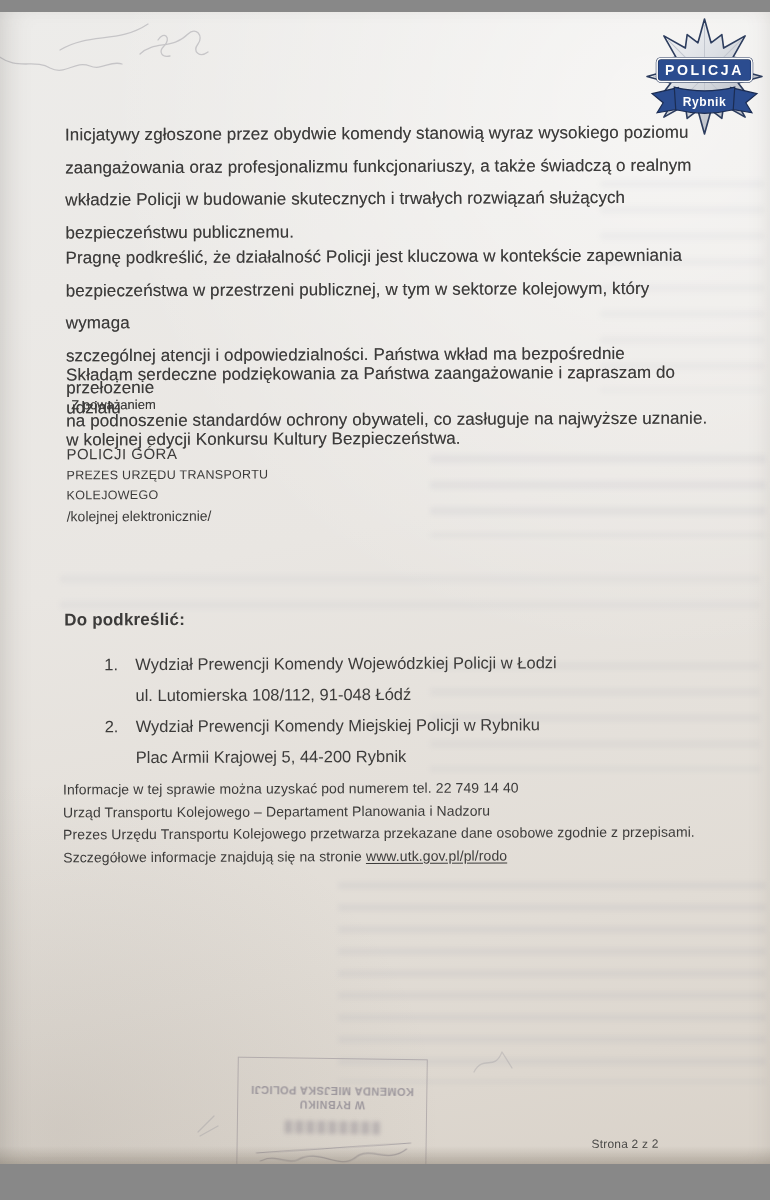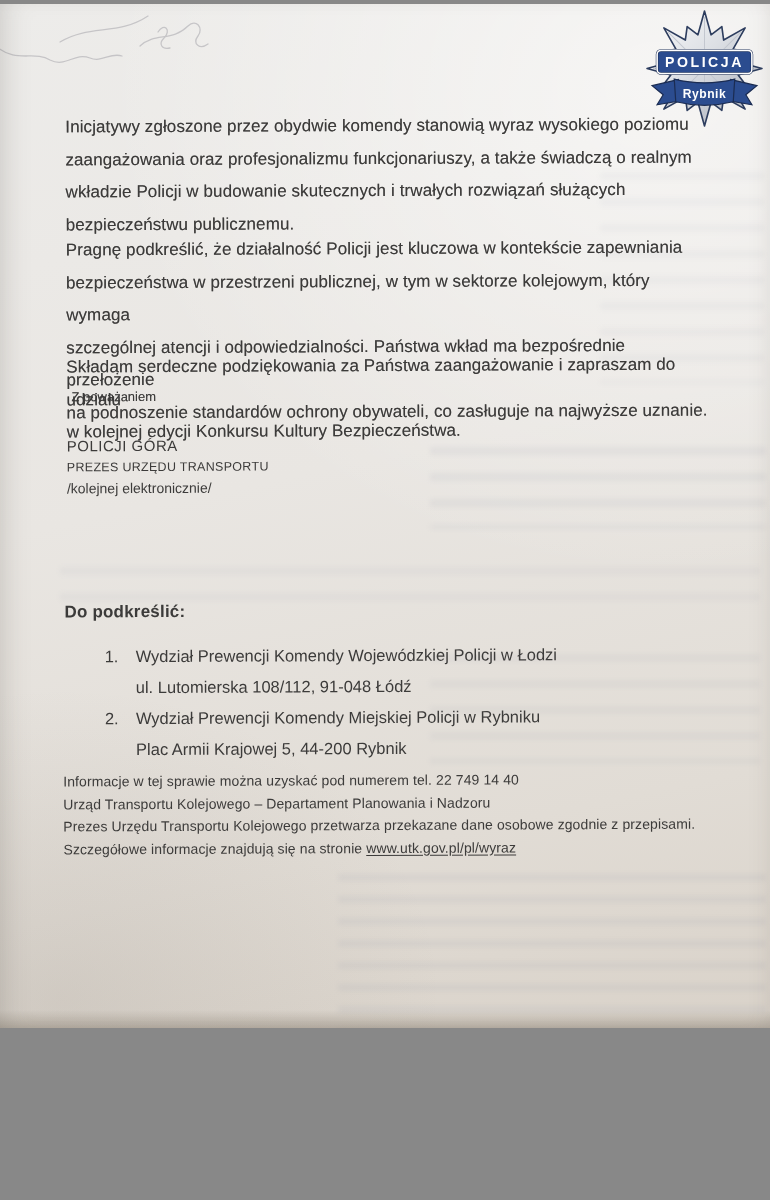--- a/index.html
+++ b/index.html
@@ -1,19 +1,19 @@
 <!DOCTYPE html>
 <html lang="pl"><head>
 <meta charset="utf-8">
 <style>
   html,body{margin:0;padding:0;background:#888;}
   .paper{
     position:relative;
-    width:770px;height:1024px;
-    margin:4px auto;
+    width:770px;height:1152px;
+    margin:12px auto;
     overflow:hidden;
     font-family:"Liberation Sans", sans-serif;
     color:#3c3b3a;
     background:
       radial-gradient(120% 80% at 85% 8%, rgba(255,255,255,.55), rgba(255,255,255,0) 60%),
       radial-gradient(90% 55% at 8% 97%, rgba(120,110,100,.14), rgba(120,110,100,0) 55%),
       linear-gradient(168deg,#edecea 0%,#e9e6e2 45%,#e1dcd5 78%,#d9d2c9 100%);
   }
   .paper::after{
     content:"";position:absolute;inset:0;pointer-events:none;
@@ -137,20 +137,21 @@
 bezpieczeństwa w przestrzeni publicznej, w tym w sektorze kolejowym, który wymaga
 szczególnej atencji i odpowiedzialności. Państwa wkład ma bezpośrednie przełożenie
 na podnoszenie standardów ochrony obywateli, co zasługuje na najwyższe uznanie.</p>
     <p class="para" id="p3">Składam serdeczne podziękowania za Państwa zaangażowanie i zapraszam do udziału
 w kolejnej edycji Konkursu Kultury Bezpieczeństwa.</p>
     <div class="closing">Z poważaniem</div>
 
     <div class="sig">
       <div class="name">POLICJI GÓRA</div>
       <div class="title">PREZES URZĘDU TRANSPORTU</div>
+      <div class="title">KOLEJOWEGO</div>
       <div class="note">/kolejnej elektronicznie/</div>
     </div>
 
     <div class="cc-head">Do podkreślić:</div>
     <div class="cc-list">
       <div class="cc-item">
         <span class="num">1.</span>
         <div class="cc-lines">Wydział Prewencji Komendy Wojewódzkiej Policji w Łodzi
 ul. Lutomierska 108/112, 91-048 Łódź</div>
       </div>
@@ -158,21 +159,21 @@
         <span class="num">2.</span>
         <div class="cc-lines">Wydział Prewencji Komendy Miejskiej Policji w Rybniku
 Plac Armii Krajowej 5, 44-200 Rybnik</div>
       </div>
     </div>
 
     <div class="info">
       <div>Informacje w tej sprawie można uzyskać pod numerem tel. 22 749 14 40</div>
       <div>Urząd Transportu Kolejowego – Departament Planowania i Nadzoru</div>
       <div>Prezes Urzędu Transportu Kolejowego przetwarza przekazane dane osobowe zgodnie z przepisami.</div>
-      <div><span>Szczegółowe informacje znajdują się na stronie </span><span class="url">www.utk.gov.pl/pl/wyraz</span></div>
+      <div><span>Szczegółowe informacje znajdują się na stronie </span><span class="url">www.utk.gov.pl/pl/rodo</span></div>
     </div>
 
     <div class="page-num">Strona 2 z 2</div>
   </div>
 
   <div class="stamp">
     <svg class="stamp-sig" viewBox="0 0 166 28">
       <path d="M8,18 C 28,2 44,22 60,8 C 75,-4 96,18 116,6 C 126,0 138,12 154,4"></path>
       <path d="M4,24 L158,12"></path>
     </svg>

